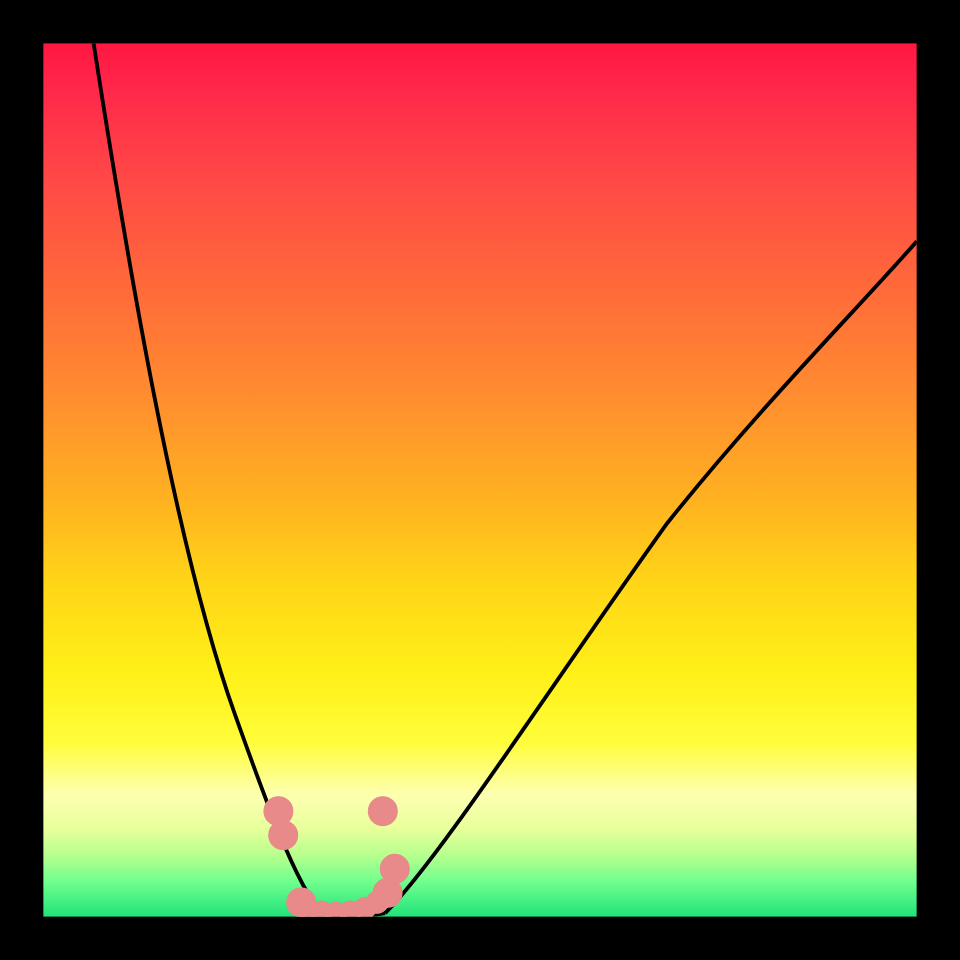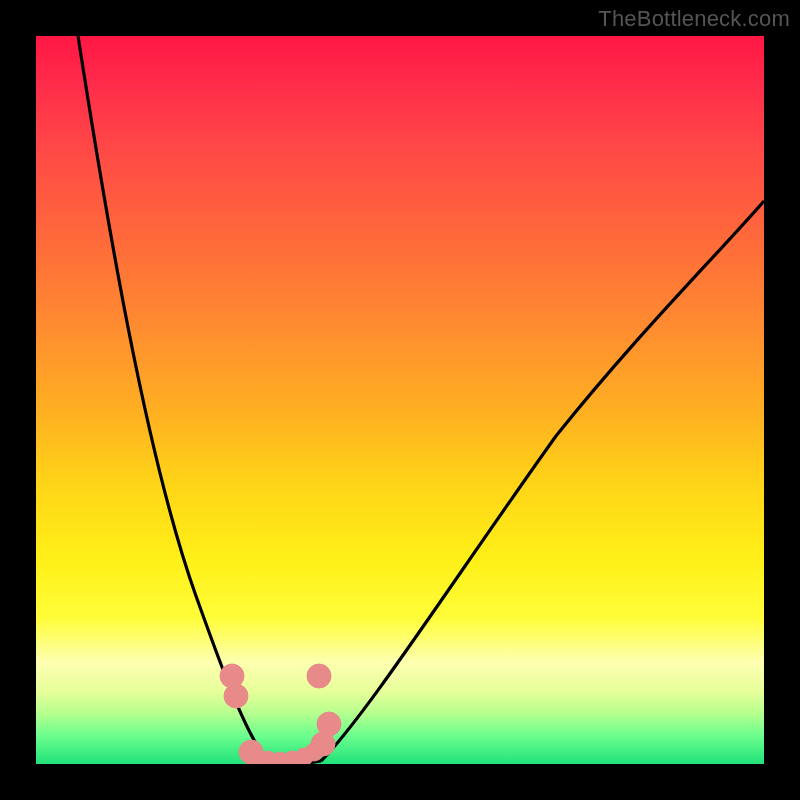--- a/index.html
+++ b/index.html
@@ -64,21 +64,20 @@
     width: 100%;
     height: 100%;
     overflow: visible;
   }
 </style>
 </head>
 <body>
 
 <div class="frame">
 
-  <div class="watermark">TheBottleneck.com</div>
 
   <div class="plot-area">
     <div class="gradient"></div>
 
     <svg class="curves" viewBox="0 0 728 728" preserveAspectRatio="none">
 
       <path d="M 42 0
                C 70 180, 110 420, 160 560
                C 185 630, 210 700, 232 725" fill="none" stroke="#000" stroke-width="3.2"></path>
 

